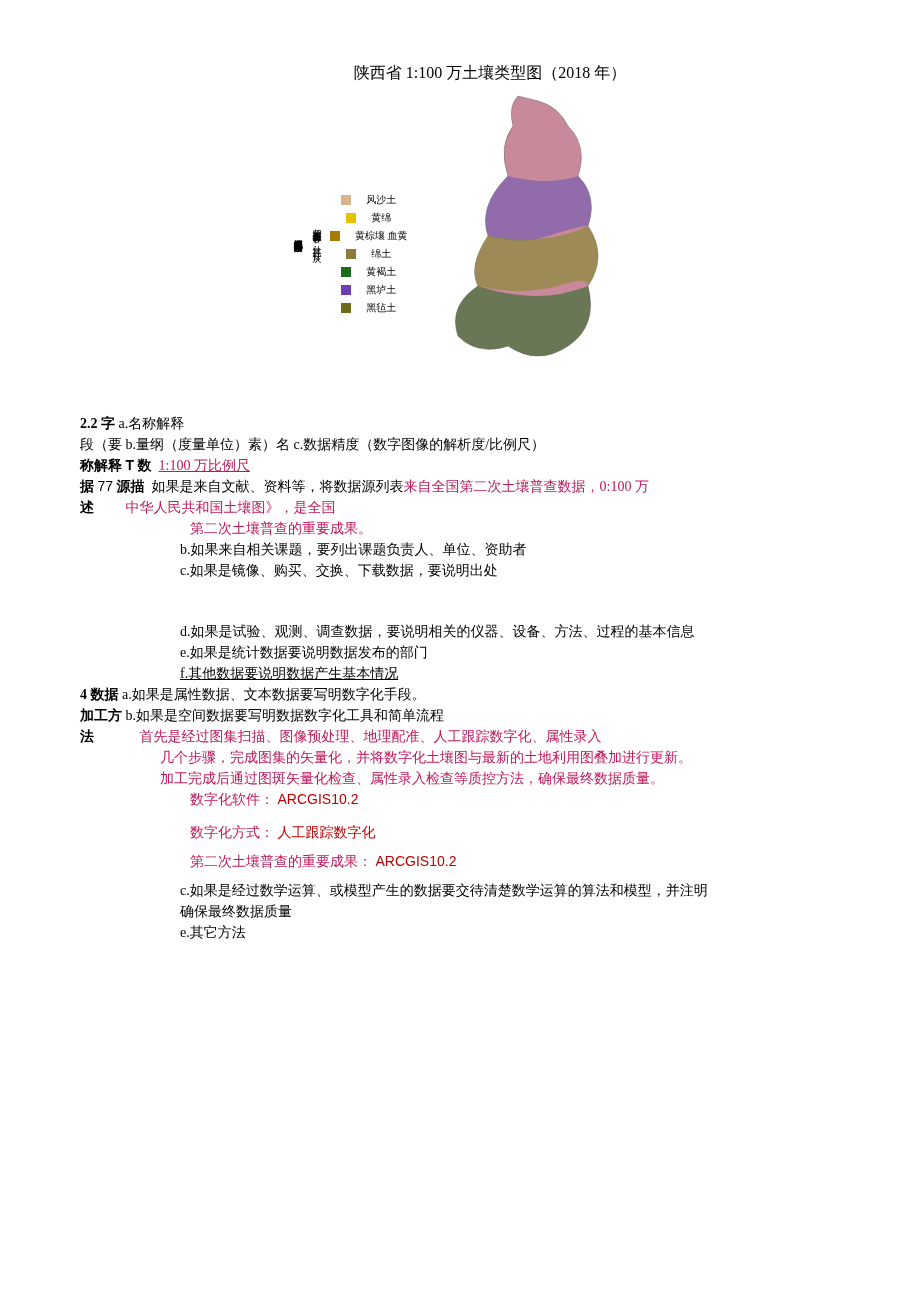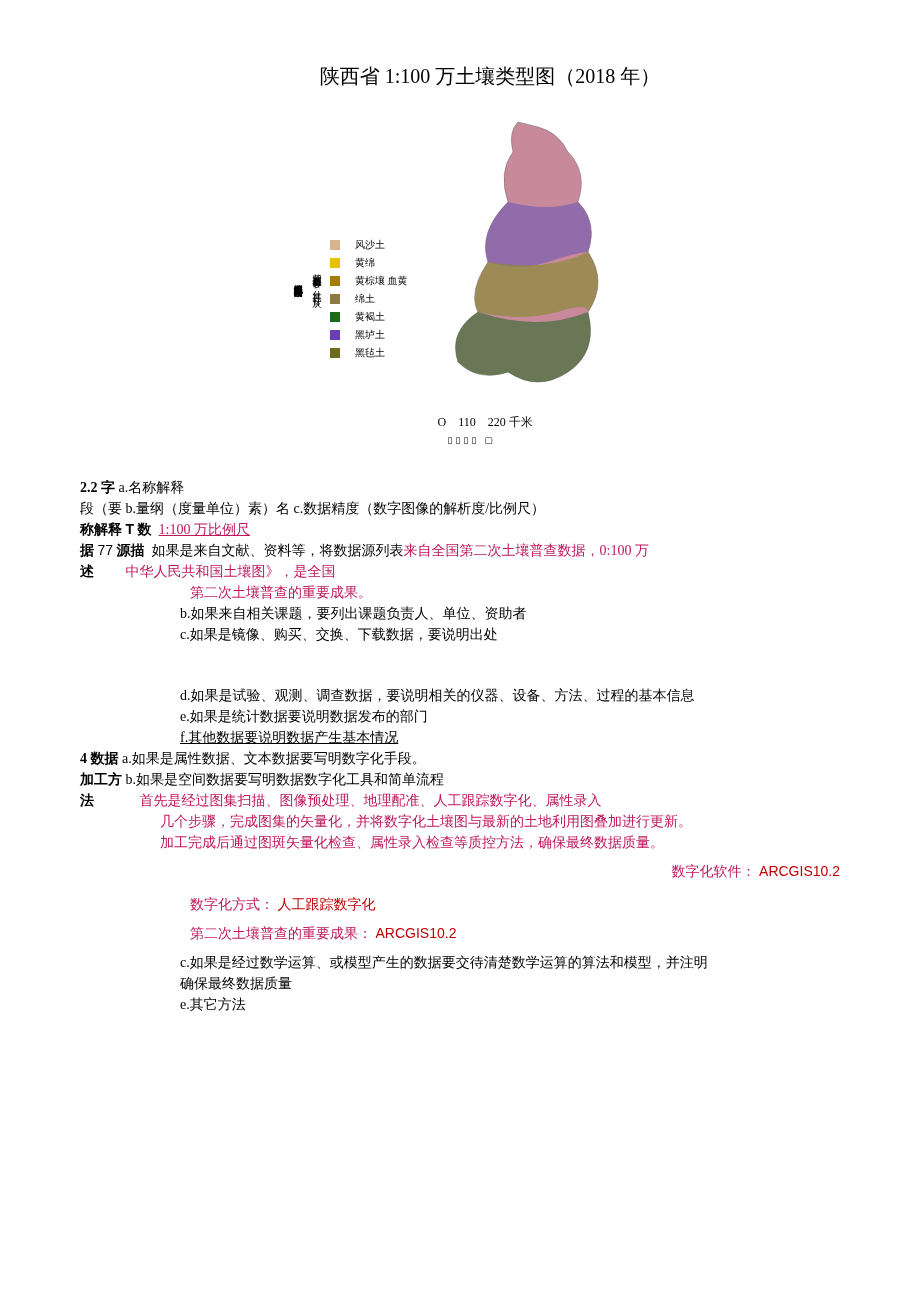--- a/index.html
+++ b/index.html
@@ -7,42 +7,42 @@
     font-size: 14px;
     line-height: 1.6;
     width: 920px;
     margin: 0;
     padding: 60px 80px;
     box-sizing: border-box;
     color: #000;
   }
   .title {
     text-align: center;
-    font-size: 20px;
-    margin-bottom: 20px;
+    font-size: 16px;
     margin-left: 60px;
   }
   .chart-area {
     display: flex;
     justify-content: center;
     margin-bottom: 30px;
     gap: 10px;
   }
   .legend {
     font-size: 10px;
     display: flex;
     flex-direction: column;
     justify-content: center;
     gap: 2px;
     padding-top: 40px;
   }
   .legend div {
     display: flex;
     align-items: center;
     gap: 15px;
+    justify-content: center;
   }
   .sw {
     width: 10px;
     height: 10px;
     display: inline-block;
   }
   .map-wrap {
     position: relative;
   }
   .scale-bar {
@@ -107,26 +107,20 @@
         </div>
     </div>
   </div>
   <div class="map-wrap">
     <svg width="210" height="290" viewBox="0 0 210 290">
       <path d="M 100 10 Q 90 20 95 40 Q 80 60 90 90 Q 60 120 70 150 Q 50 180 60 200 Q 30 220 40 250 Q 60 270 90 260 Q 120 280 150 260 Q 180 240 170 200 Q 190 170 170 140 Q 180 110 160 90 Q 170 60 150 40 Q 140 20 120 15 Z" fill="#c88a9a" stroke="#666" stroke-width="0.5"></path>
       <path d="M 90 90 Q 60 120 70 150 Q 100 160 130 150 Q 160 140 170 140 Q 180 110 160 90 Q 130 100 90 90 Z" fill="#7a5fb0" opacity="0.7"></path>
       <path d="M 70 150 Q 50 180 60 200 Q 100 210 140 200 Q 170 190 170 200 Q 190 170 170 140 Q 130 160 70 150 Z" fill="#8a8a3a" opacity="0.7"></path>
       <path d="M 60 200 Q 30 220 40 250 Q 60 270 90 260 Q 120 280 150 260 Q 180 240 170 200 Q 120 220 60 200 Z" fill="#2a6b2a" opacity="0.6"></path>
     </svg>
-    <div class="scale-bar">
-      <span>O</span>&nbsp;&nbsp;&nbsp;
-      <span>110</span>&nbsp;&nbsp;&nbsp;
-      <span>220 千米</span>
-      <div style="font-size:9px;letter-spacing:3px;margin-left:10px;">▯▯▯▯ ▢</div>
-    </div>
   </div>
 </div>
 
 <div class="tight">
   <span style="font-weight:bold;">2.2 字</span>
   <span>a.名称解释</span>
 </div>
 <div class="tight">段（要 b.量纲（度量单位）素）名 c.数据精度（数字图像的解析度/比例尺）</div>
 <div class="tight">
   <b>称解释</b>
@@ -161,21 +155,21 @@
   <b>加工方</b>
   <span>b.如果是空间数据要写明数据数字化工具和简单流程</span>
 </div>
 <div class="tight">
   <b>法</b>&nbsp;&nbsp;&nbsp;&nbsp;&nbsp;&nbsp;&nbsp;&nbsp;&nbsp;&nbsp;&nbsp;&nbsp;
   <span class="blue">首先是经过图集扫描、图像预处理、地理配准、人工跟踪数字化、属性录入</span>
 </div>
 <div class="tight blue" style="padding-left:80px;">几个步骤，完成图集的矢量化，并将数字化土壤图与最新的土地利用图叠加进行更新。</div>
 <div class="tight blue" style="padding-left:80px;">加工完成后通过图斑矢量化检查、属性录入检查等质控方法，确保最终数据质量。</div>
 
-<div class="tight" style="padding-left:110px;margin-top:8px;text-align:right;">
+<div class="tight" style="padding-left:110px;">
   <span class="blue">数字化软件：</span>
   <span class="red" style="font-family:Arial;">ARCGIS10.2</span>
 </div>
 <div class="tight" style="padding-left:110px;margin-top:12px;">
   <span class="blue">数字化方式：</span>
   <span class="red">人工跟踪数字化</span>
 </div>
 <div class="tight" style="padding-left:110px;margin-top:8px;">
   <span class="blue">第二次土壤普查的重要成果：</span>
   <span class="red" style="font-family:Arial;">ARCGIS10.2</span>

